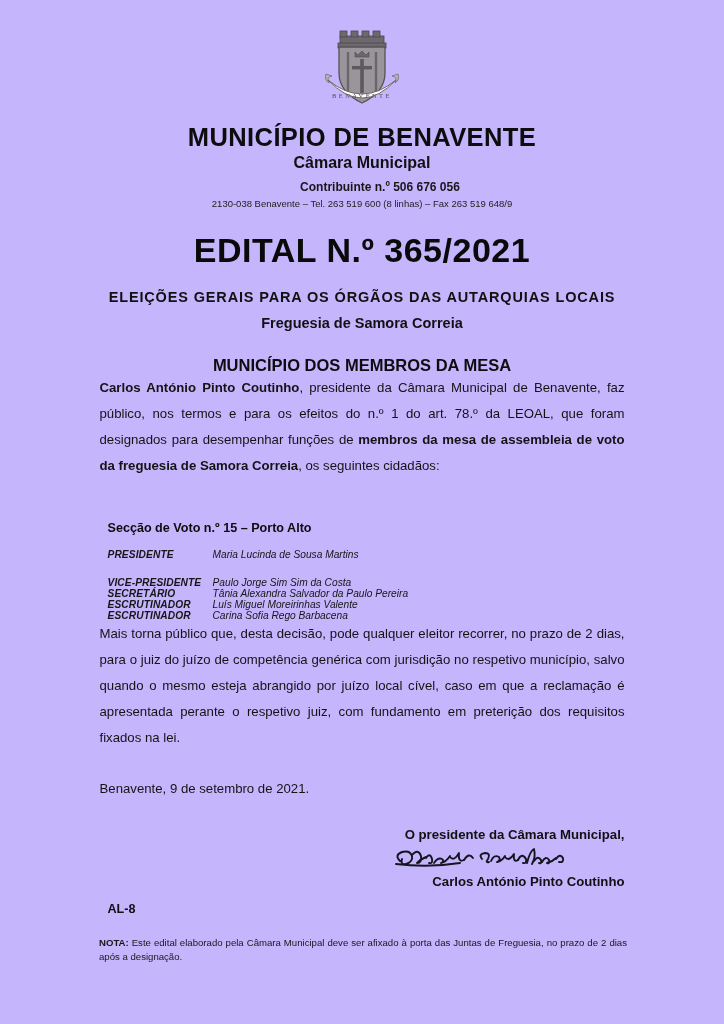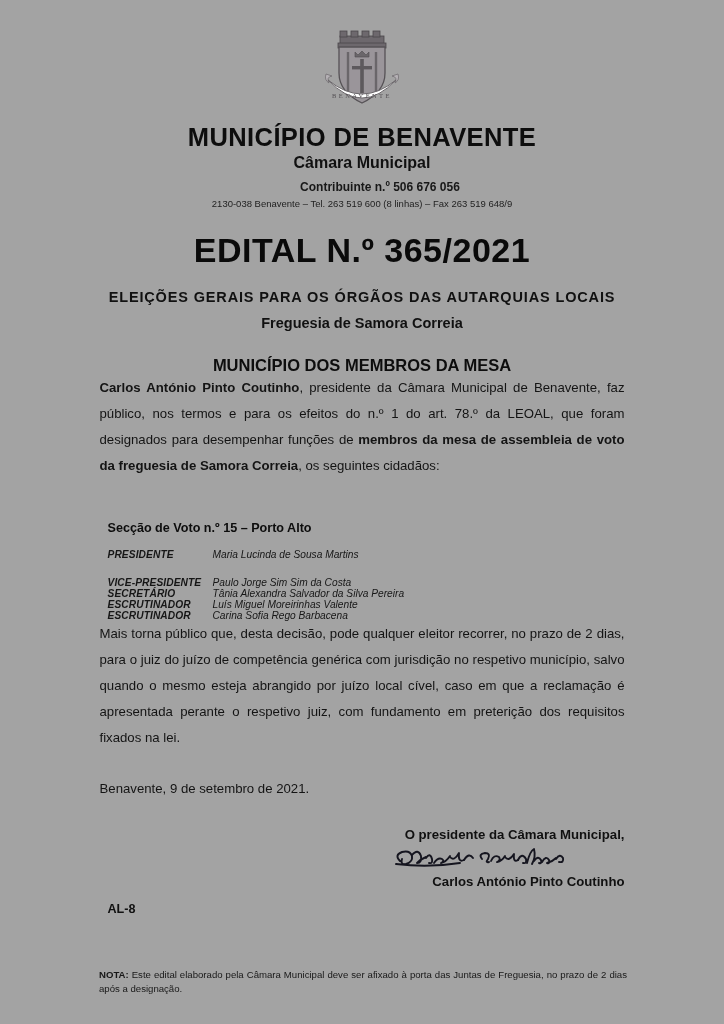--- a/index.html
+++ b/index.html
@@ -12,21 +12,21 @@
     height: 1024px;
     position: relative;
     font-family: "Liberation Sans", sans-serif;
     color: #101010;
     overflow: hidden;
   }
 
   .page {
     position: absolute;
     inset: 0;
-    background: #a3a3a3;
+    background: #c4b5fd;
   }
 
   
   .letterhead {
     padding-top: 30px;
     text-align: center;
   }
   .crest {
     display: block;
     margin: 0 auto;
@@ -169,21 +169,21 @@
     font-weight: bold;
     margin-top: 13px;
     margin-left: 8px;
     color: #111;
   }
 
   
   .footer-note {
     position: absolute;
     left: 99px;
-    top: 968px;
+    top: 936px;
     width: 528px;
     font-size: 9.6px;
     line-height: 14px;
     text-align: justify;
     color: #181818;
   }
   .footer-note .nota-label { font-weight: bold; }
 </style>
 </head>
 <body>
@@ -243,21 +243,21 @@
         <tr class="gap-row">
           <td class="role">PRESIDENTE</td>
           <td class="person">Maria Lucinda de Sousa Martins</td>
         </tr>
         <tr>
           <td class="role">VICE-PRESIDENTE</td>
           <td class="person">Paulo Jorge Sim Sim da Costa</td>
         </tr>
         <tr>
           <td class="role">SECRETÁRIO</td>
-          <td class="person">Tânia Alexandra Salvador da Silva Pereira</td>
+          <td class="person">Tânia Alexandra Salvador da Paulo Pereira</td>
         </tr>
         <tr>
           <td class="role">ESCRUTINADOR</td>
           <td class="person">Luís Miguel Moreirinhas Valente</td>
         </tr>
         <tr>
           <td class="role">ESCRUTINADOR</td>
           <td class="person">Carina Sofia Rego Barbacena</td>
         </tr>
       </tbody>

